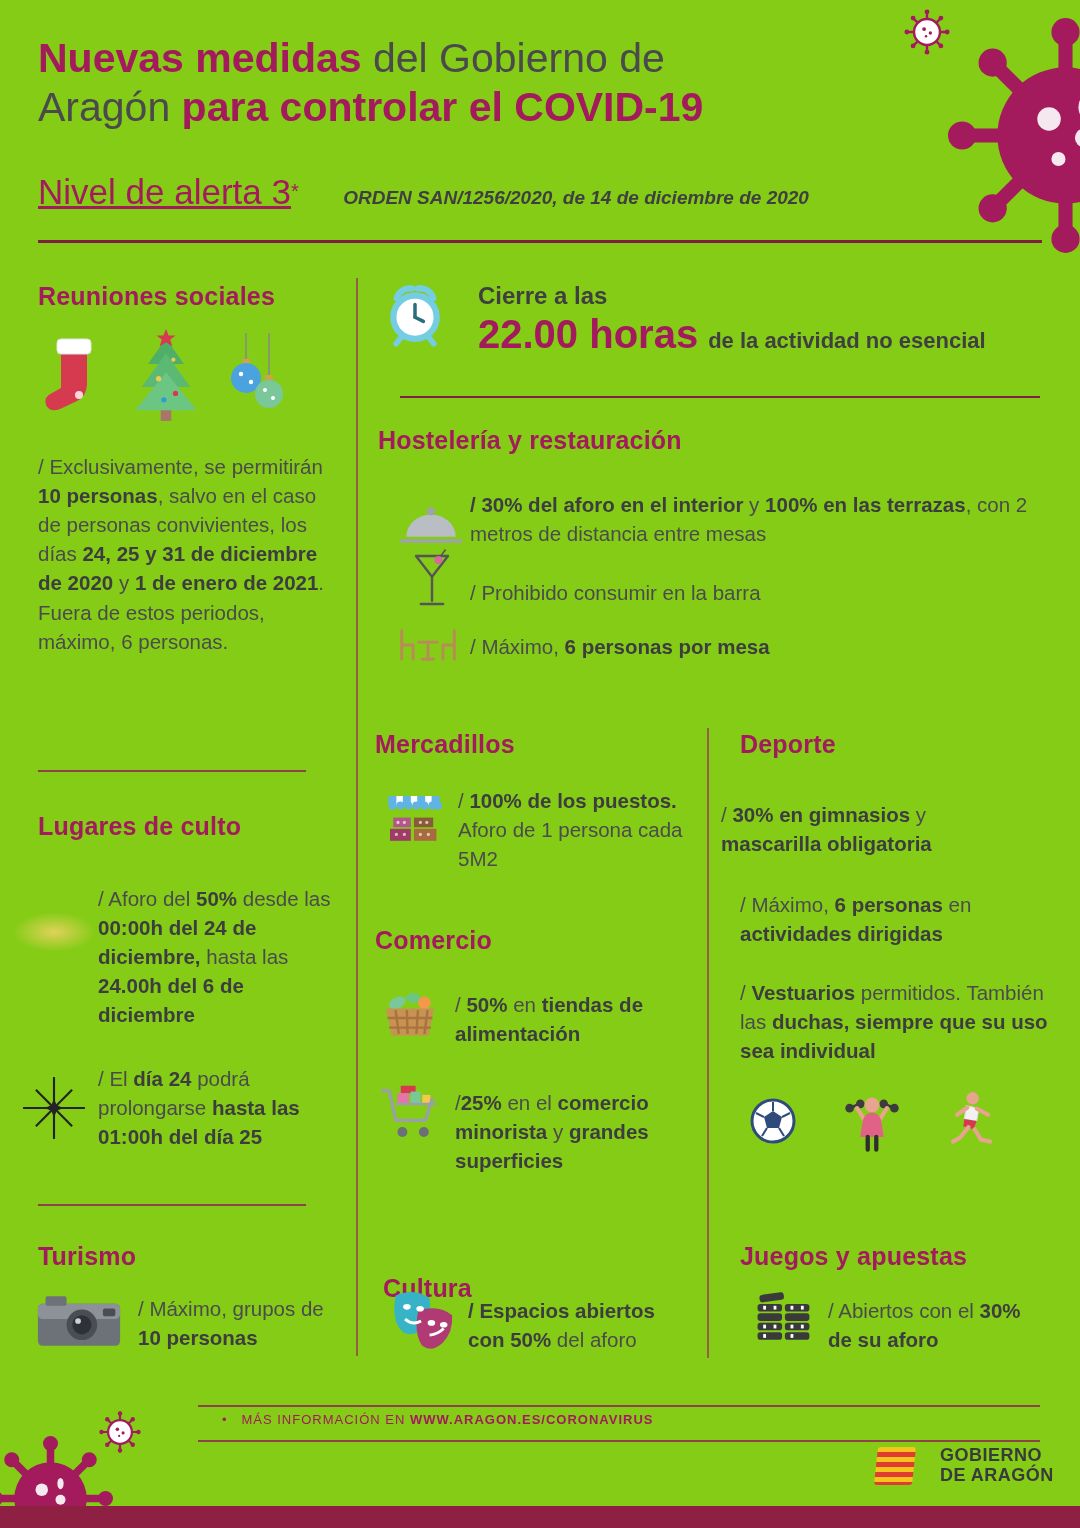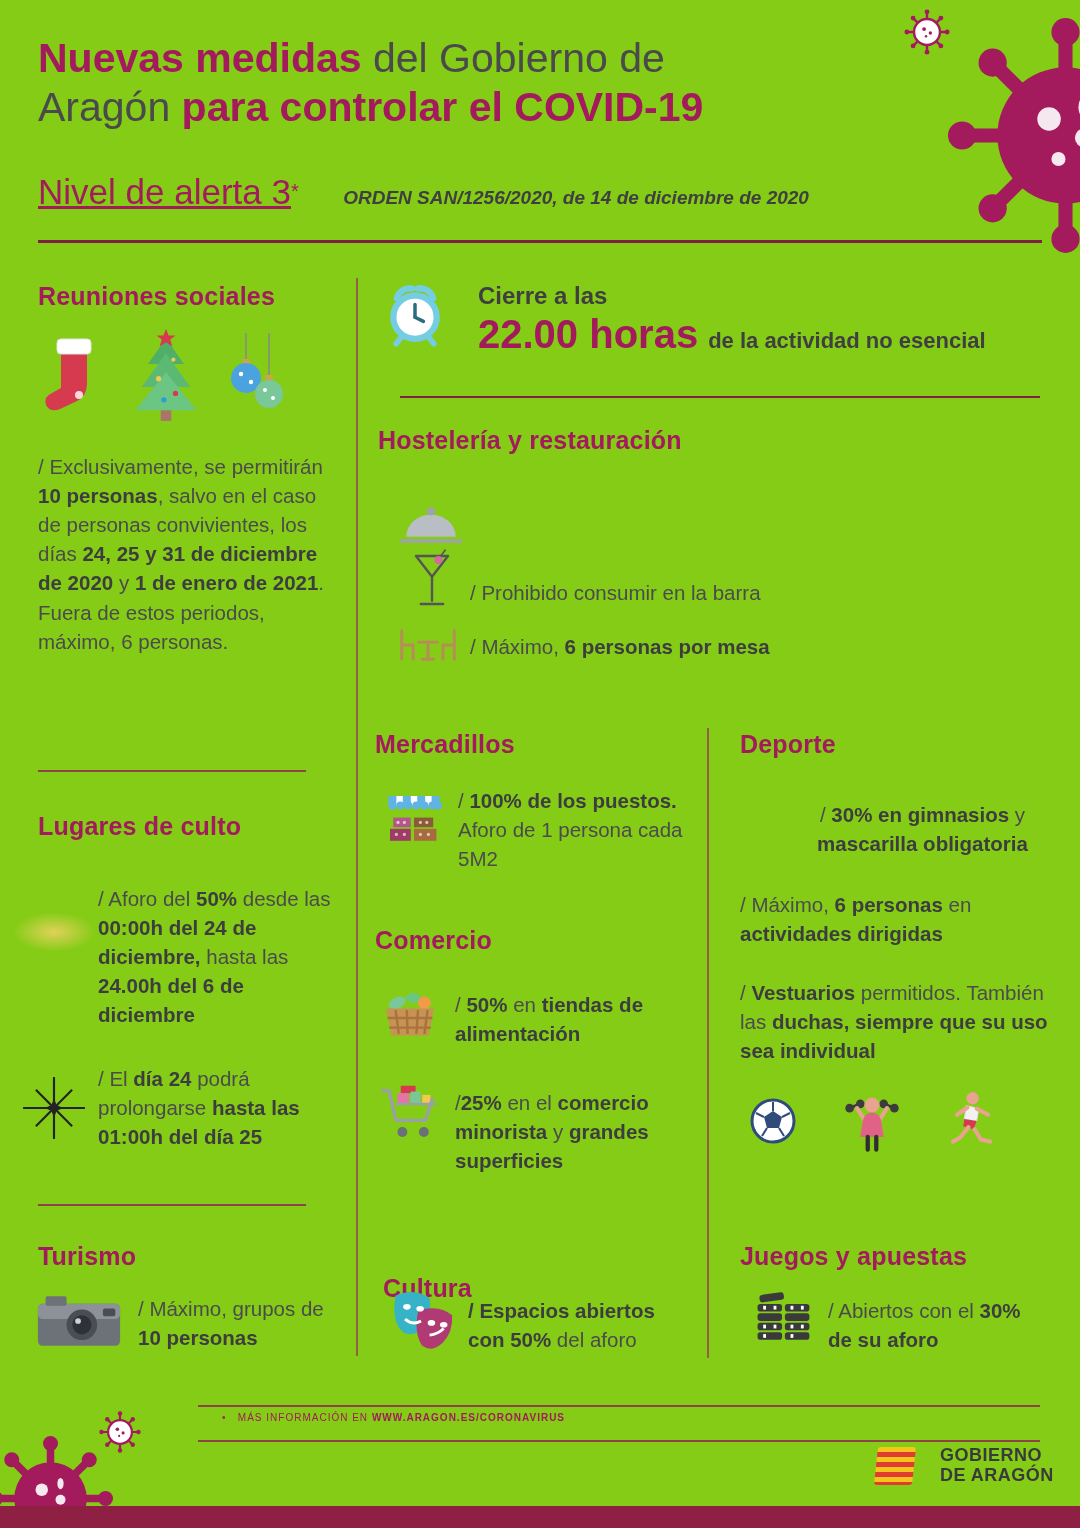--- a/index.html
+++ b/index.html
@@ -82,33 +82,33 @@
   #basket-icon{ left:378px; top:984px; width:64px; height:60px; }
   #com-b1{ left:455px; top:990px; width:245px; }
   #cart-icon{ left:376px; top:1080px; width:66px; height:66px; }
   #com-b2{ left:455px; top:1088px; width:252px; }
   #cultura-title{ left:383px; top:1242px;margin-top:32px; }
   #masks-icon{ left:382px; top:1288px; width:80px; height:66px; }
   #cult-b1{ left:468px; top:1296px; width:228px; }
 
   
   #deporte-title{ left:740px; top:730px; }
-  #dep-b1{ left:780px; top:800px; width:285px;text-align:center; }
+  #dep-b1{ left:721px; top:800px; width:285px; }
   #dep-b2{ left:740px; top:890px; width:285px; }
   #dep-b3{ left:740px; top:978px; width:310px; }
   #ball-icon{ left:748px; top:1096px; width:50px; height:50px; }
   #weights-icon{ left:840px; top:1090px; width:64px; height:64px; }
   #runner-icon{ left:940px; top:1090px; width:60px; height:64px; }
   #juegos-title{ left:740px; top:1242px; }
   #chips-icon{ left:750px; top:1288px; width:66px; height:62px; }
   #jue-b1{ left:828px; top:1296px; width:210px; }
 
   
   #foot-rule-1{ left:198px; top:1405px; width:842px; }
-  #foot-info{ left:222px; top:1412px; font-size:10px; letter-spacing:1px; color:var(--mag); }
+  #foot-info{ left:222px; top:1412px; font-size:13px; letter-spacing:1px; color:var(--mag); }
   #foot-info .url{ font-weight:700; }
   #foot-rule-2{ left:198px; top:1440px; width:842px; }
   #gov-logo{ left:876px; top:1446px; display:flex; align-items:center; gap:26px; }
   .flag{ width:38px; height:38px; border-radius:3px; transform:skewX(-6deg);
     background:repeating-linear-gradient(180deg,#f7c31d 0 5px,#e03c31 5px 10px); }
   .gov-text{ font-size:18px; font-weight:700; color:#3a3a3c; line-height:1.1; letter-spacing:.5px; }
   #bottom-bar{ left:0; top:1506px; width:1080px; height:22px; background:#8e2044; }
 </style>
 </head>
 <body>
@@ -301,20 +301,21 @@
   <div class="abs hline" id="rule-closure"></div>
 
   <div class="abs h2" id="hosteleria-title">Hostelería y restauración</div>
   <span class="abs" id="cloche-icon">
     <svg viewBox="0 0 80 60" width="100%" height="100%">
       <path d="M10 48 a30 27 0 0 1 60 0 z" fill="#b9bdc4"></path>
       <circle cx="40" cy="17" r="5" fill="#9ea3ab"></circle>
       <line x1="4" y1="53" x2="76" y2="53" stroke="#9ea3ab" stroke-width="4" stroke-linecap="round"></line>
     </svg>
   </span>
+  <div class="abs txt" id="host-b1"><span class="b">/ 30% del aforo en el interior</span><span> y </span><span class="b">100% en las terrazas</span><span>, con 2 metros de distancia entre mesas</span></div>
   <span class="abs" id="cocktail-icon">
     <svg viewBox="0 0 60 80" width="100%" height="100%">
       <g stroke="#555" stroke-width="3" fill="none" stroke-linecap="round" stroke-linejoin="round">
         <path d="M10 10 h40 l-20 26 z"></path>
         <line x1="30" y1="36" x2="30" y2="66"></line>
         <line x1="16" y1="70" x2="44" y2="70"></line>
       </g>
       <line x1="38" y1="14" x2="47" y2="2" stroke="#555" stroke-width="2"></line>
       <circle cx="38" cy="15" r="5" fill="#d6679f"></circle>
     </svg>

